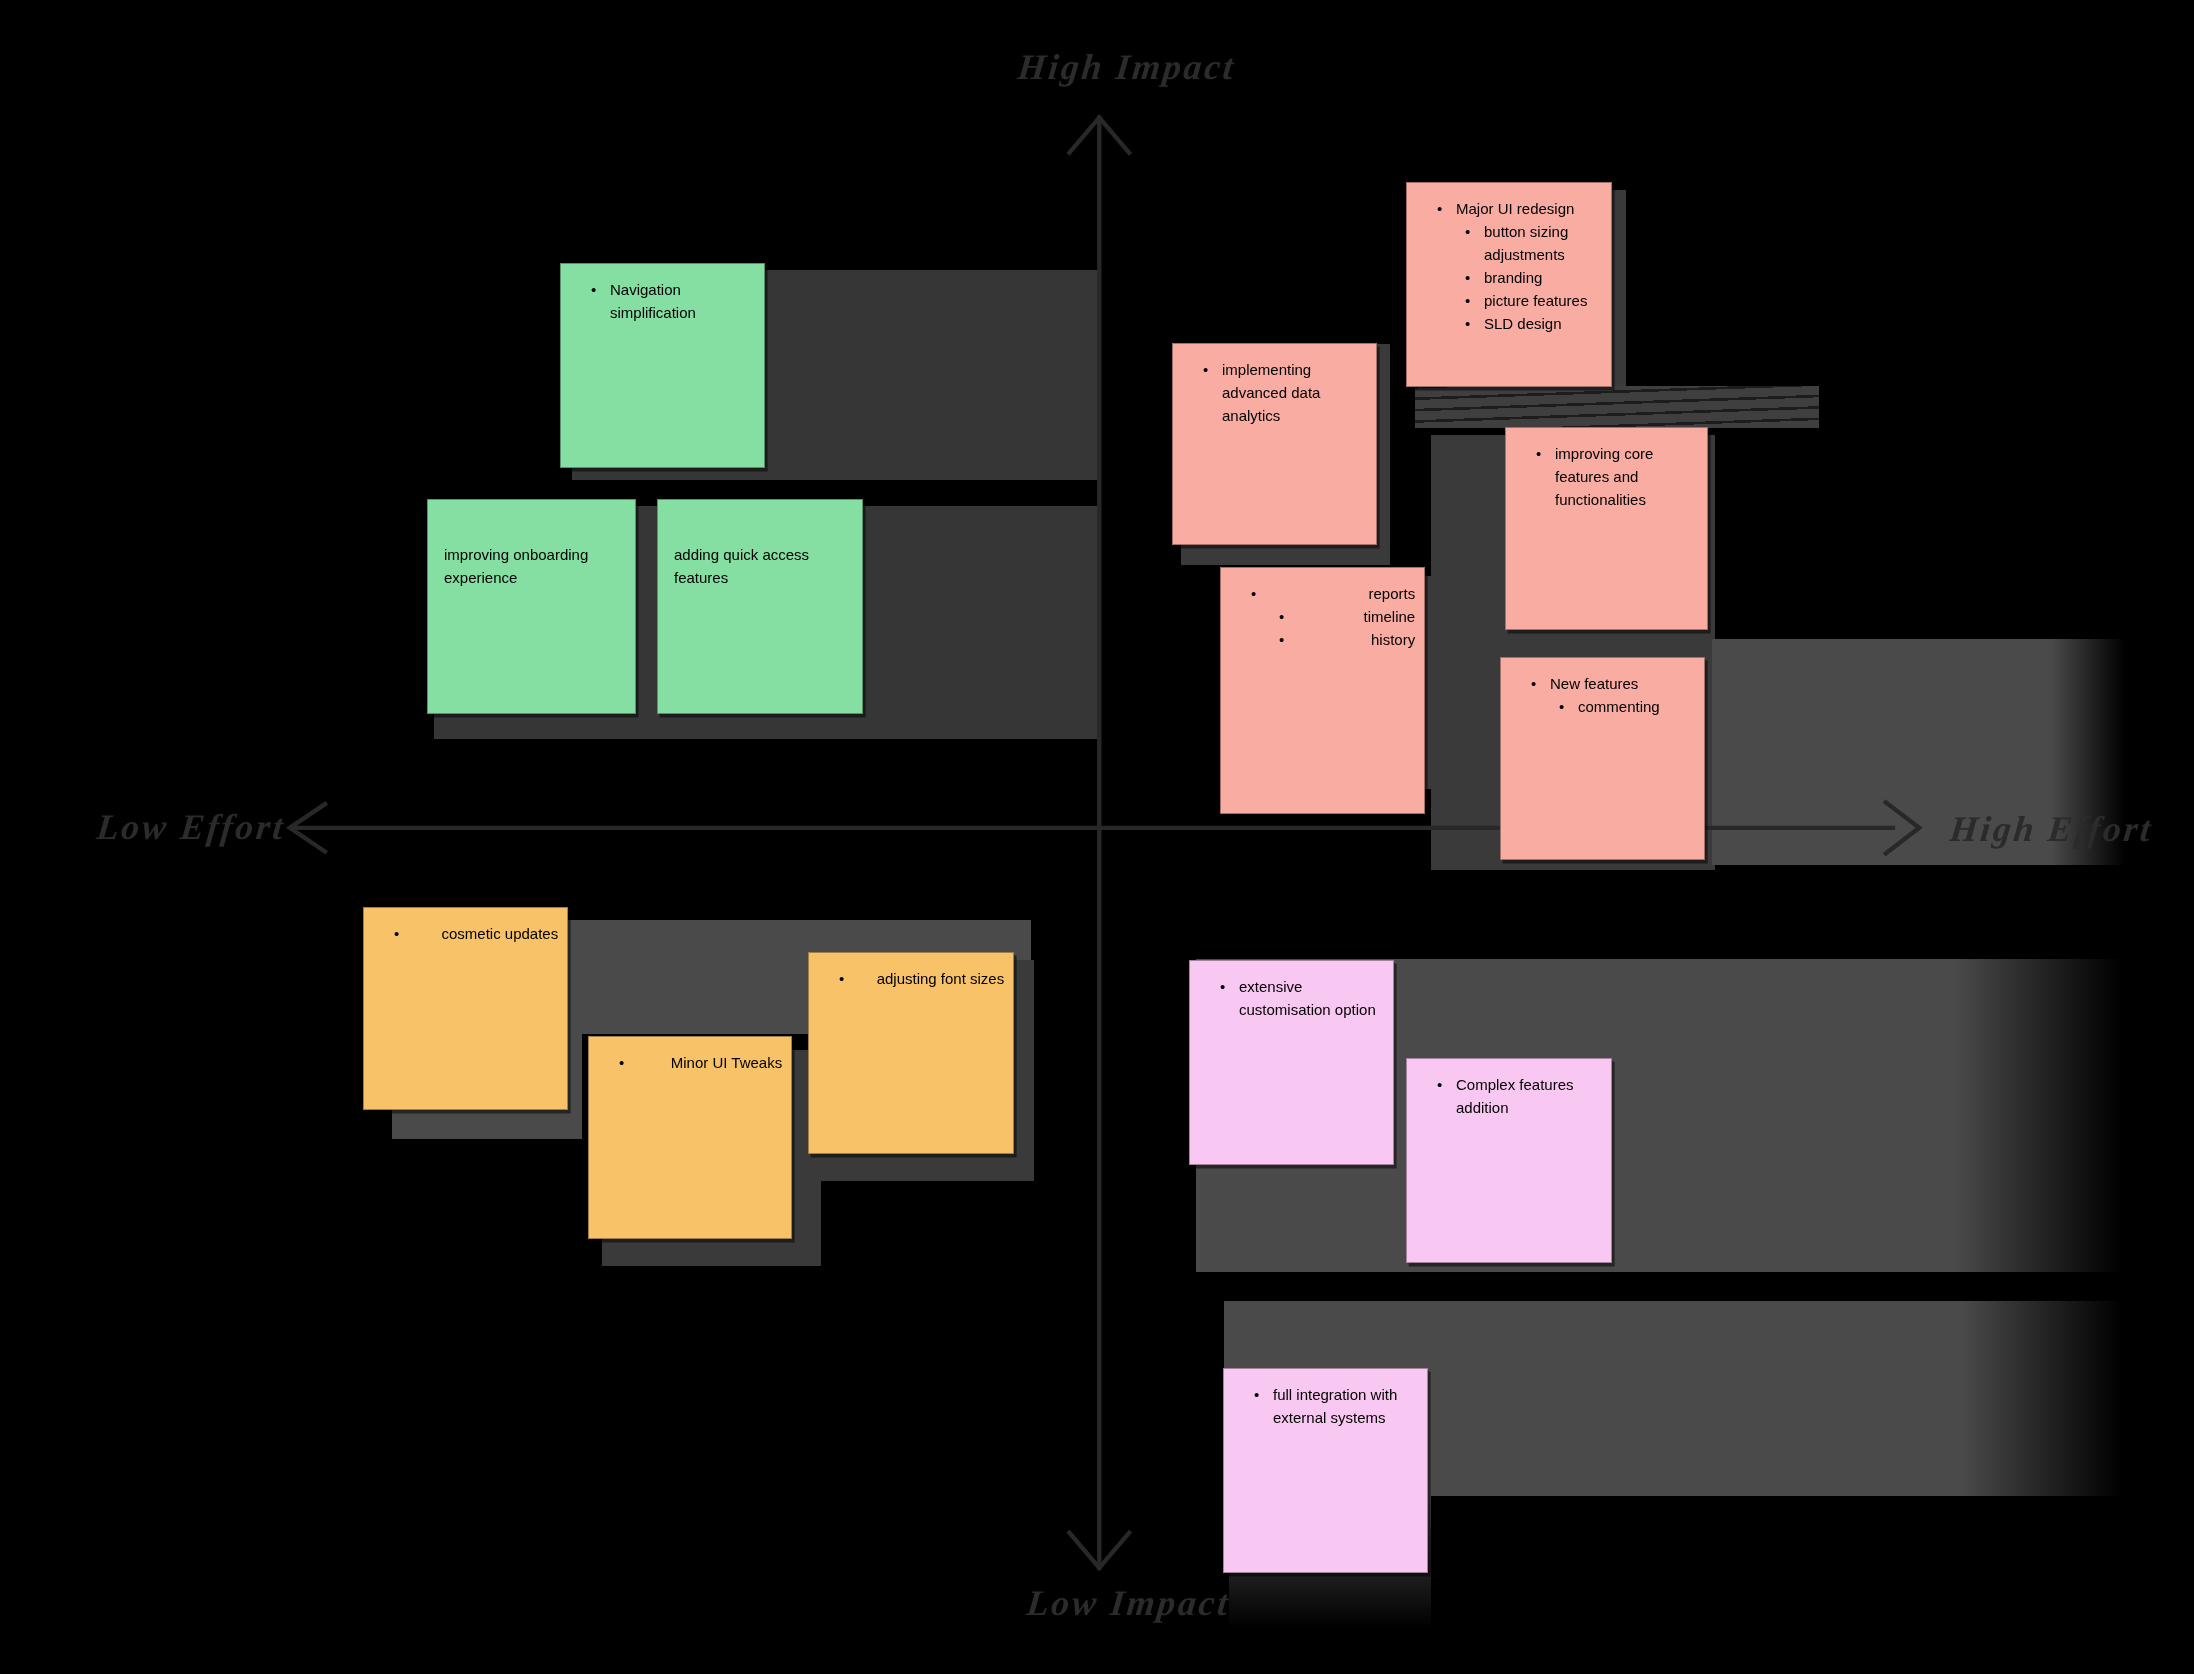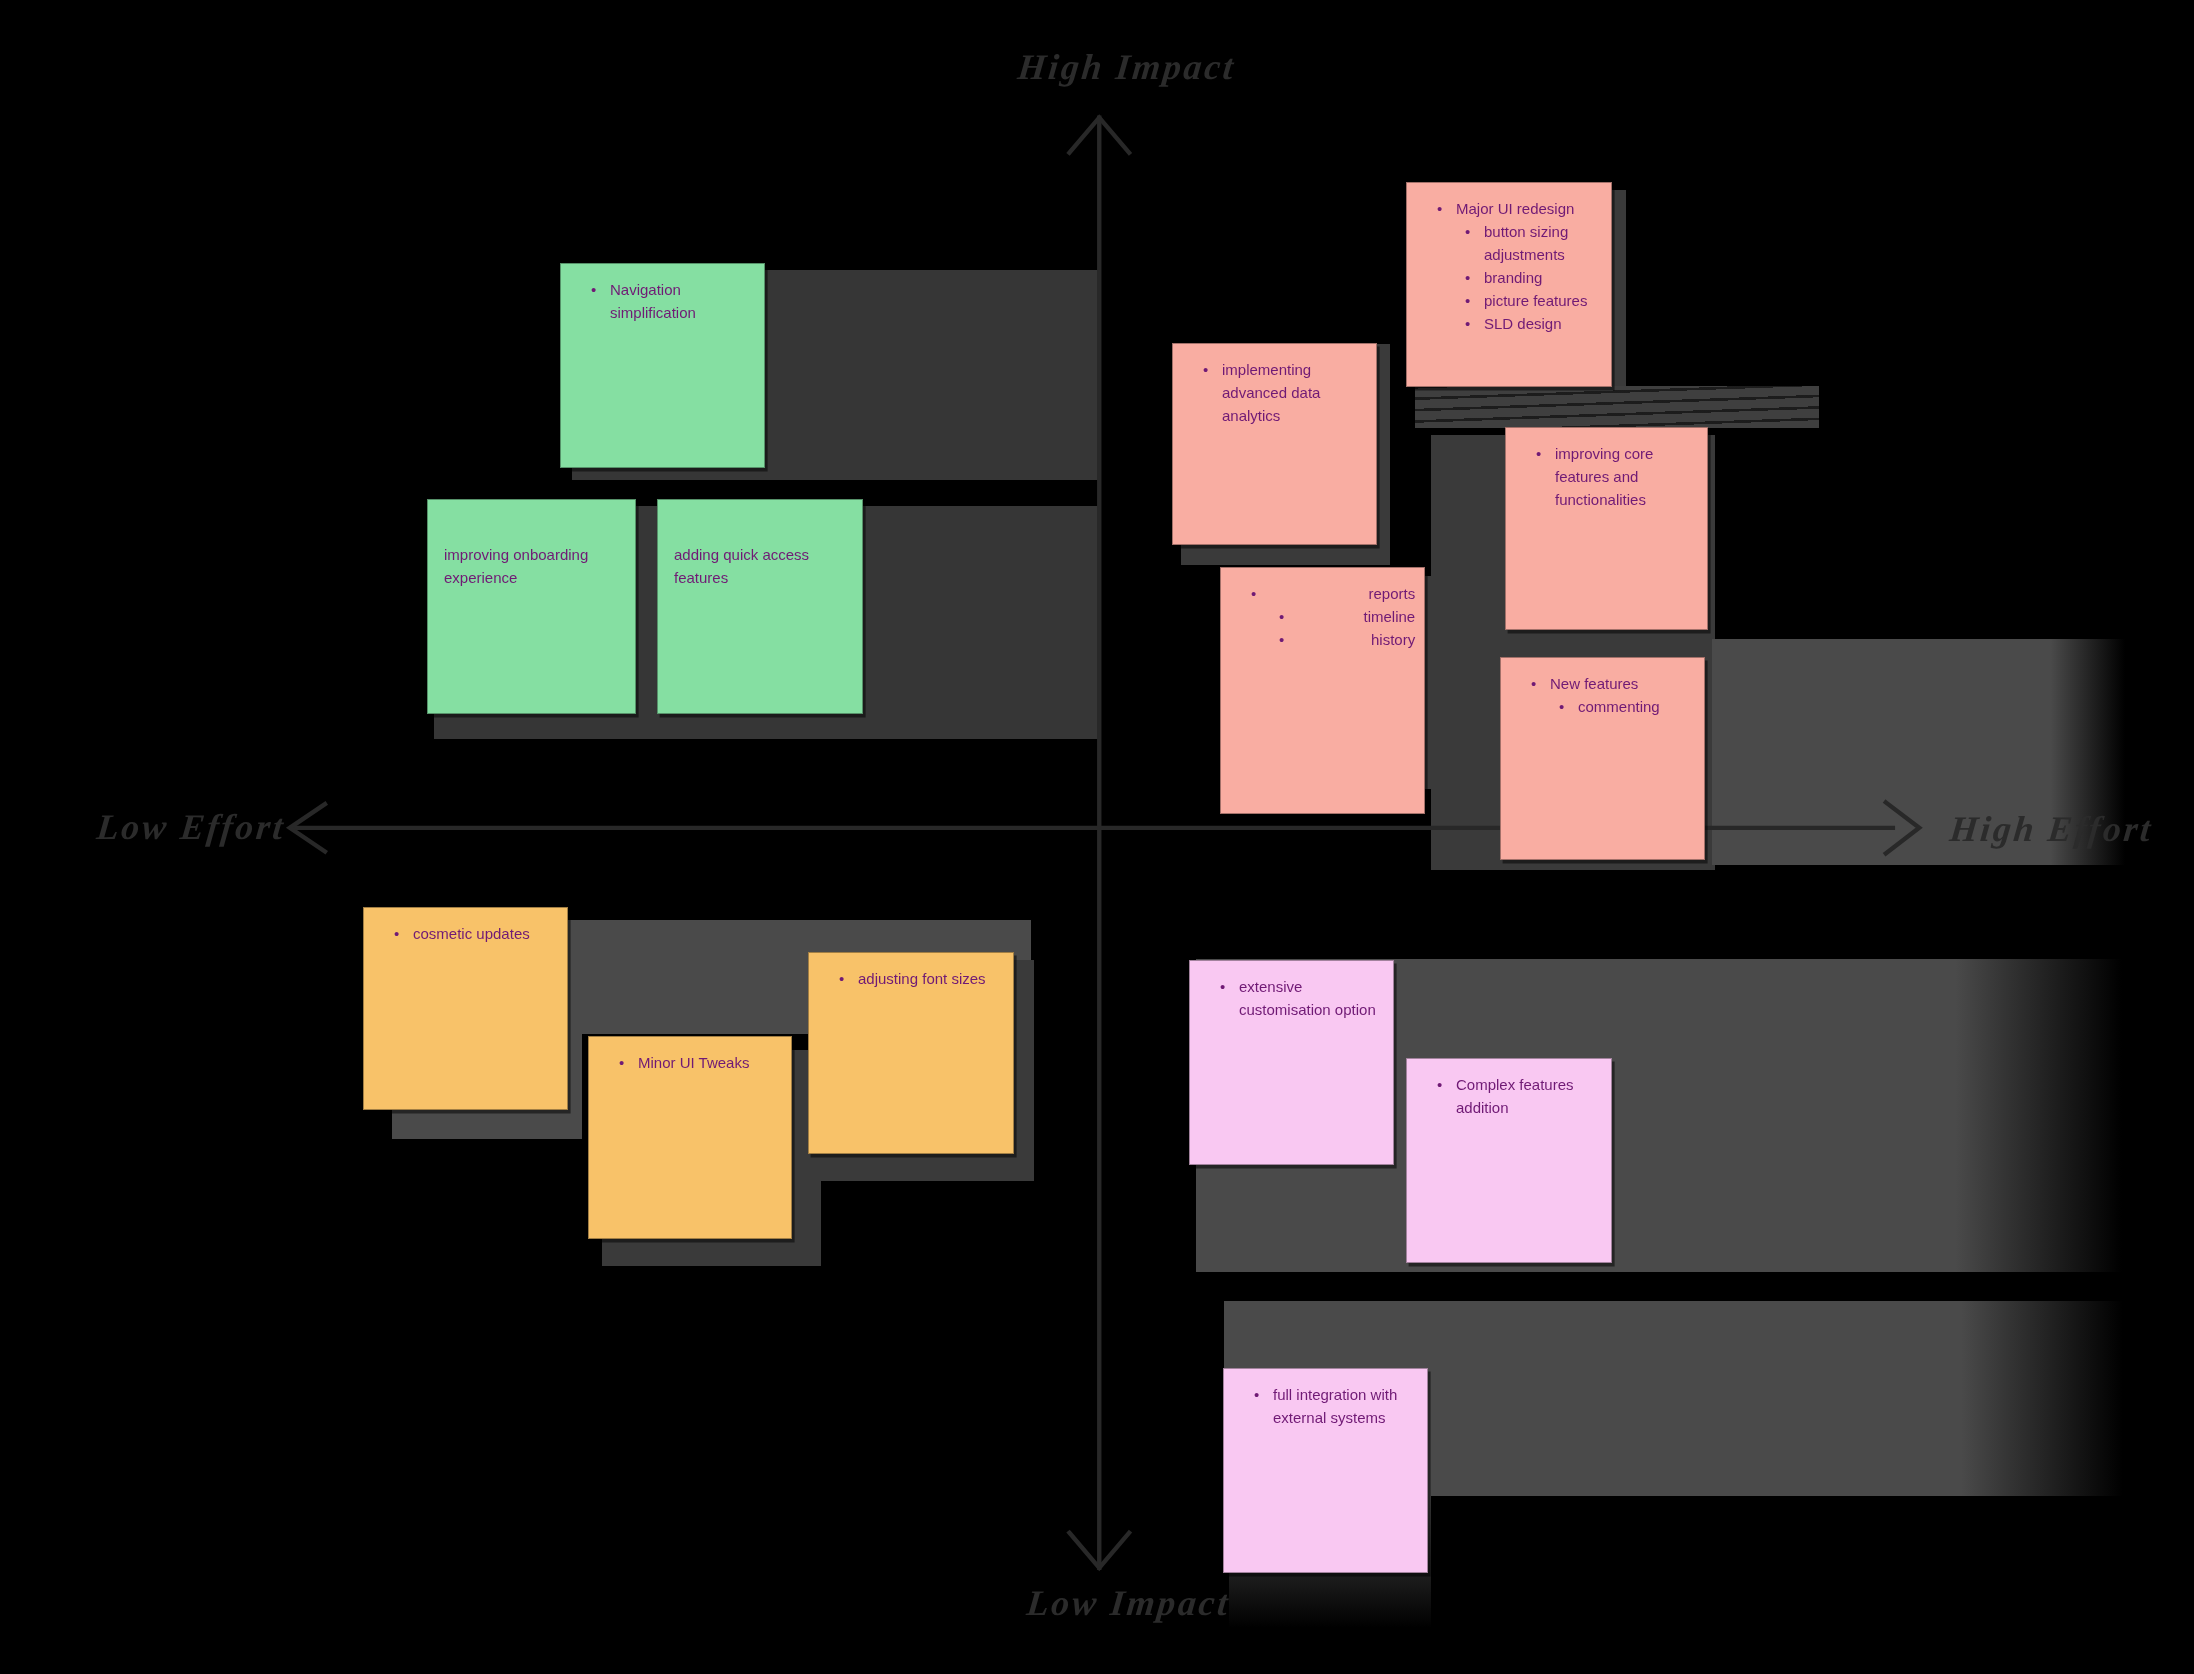--- a/index.html
+++ b/index.html
@@ -19,27 +19,27 @@
   
   #axes{position:absolute;left:0;top:0;z-index:2;}
   .axis-label{
     position:absolute;z-index:2;color:#2b2b2b;
     font-family:"Liberation Serif", serif;font-style:italic;font-weight:bold;
     font-size:36px;letter-spacing:2.6px;white-space:nowrap;transform:skewX(-6deg);
   }
   
   .note{
     position:absolute;z-index:3;box-sizing:border-box;
-    color:#701a75;font-size:15px;line-height:23px;
+    color:#000000;font-size:15px;line-height:23px;
     border:0.9px solid rgba(0,0,0,.35);
     box-shadow:2.6px 3.5px 0 rgba(0,0,0,.5);
   }
   .note.green{background:#85dfa2;}
   .note.red{background:#f9ada2;}
-  .note.orange{background:#f8c269;}
+  .note.orange{background:#f8c269;text-align:right;}
   .note.pink{background:#f9c8f2;}
   .note .plain{padding:15px 16px 0 16px;margin-top:28px;}
   .note ul{margin:14px 8.8px 0 0;padding:0;list-style:none;}
   .note li{position:relative;}
   .note li.lv1{padding-left:49px;}
   .note li.lv1::before{content:"\2022";position:absolute;left:30px;}
   .note li.lv2{padding-left:77px;}
   .note li.lv2::before{content:"\2022";position:absolute;left:58px;}
 </style>
 </head>

